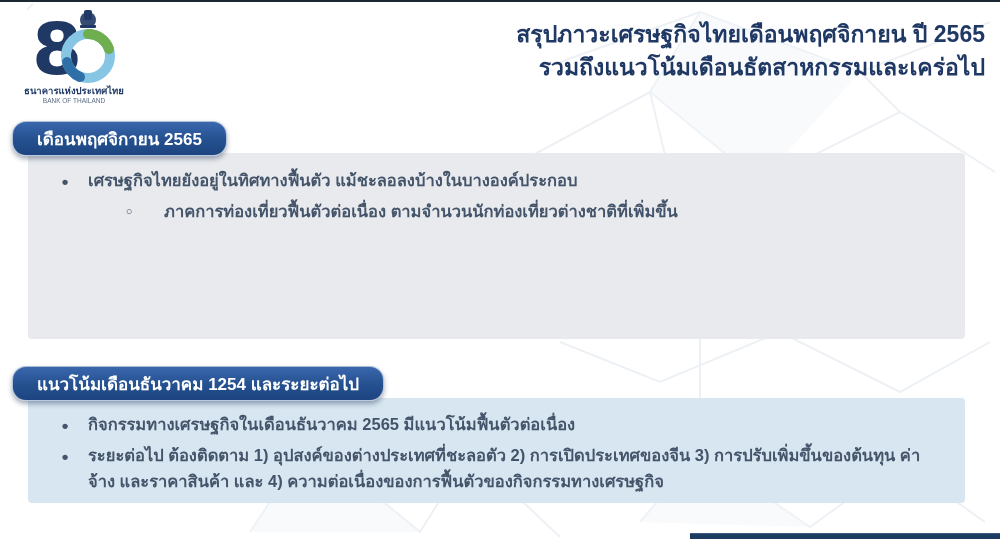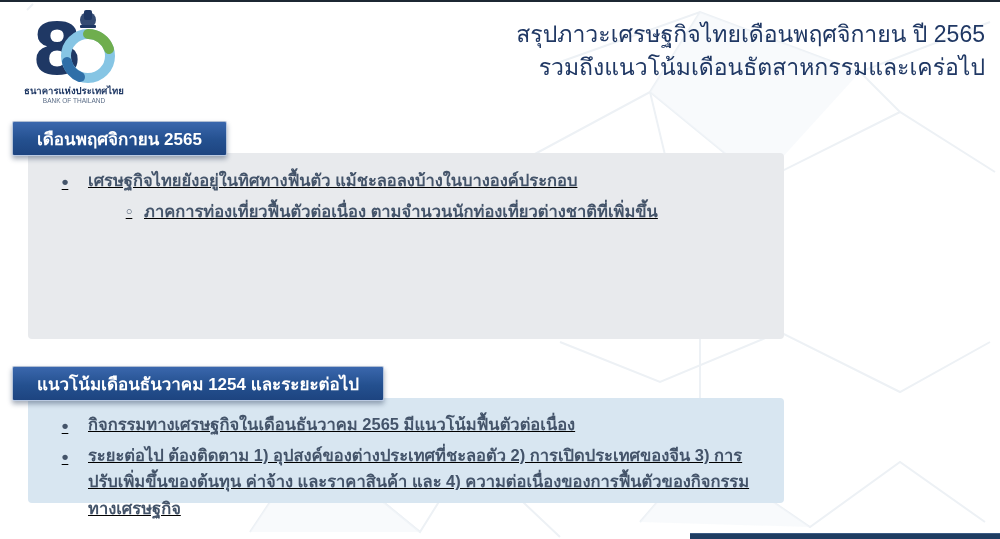--- a/index.html
+++ b/index.html
@@ -21,48 +21,47 @@
   }
   
   .logo{
     position:absolute;left:14px;top:6px;width:120px;height:96px;
   }
   
   .title{
     position:absolute;top:16px;right:15px;
     text-align:right;
     color:#203864;
-    font-weight:400;
+    font-weight:700;
     font-size:23px;
     line-height:1.45;
   }
   
   .badge{
     position:absolute;left:12px;
     height:33px;
     display:flex;align-items:center;
     padding:0 24px;
-    border-radius:2px;
+    border-radius:14px;
     background:linear-gradient(180deg,#3a67ad 0%,#24508f 55%,#1d4480 100%);
     border:1px solid rgba(255,255,255,0.65);
     box-shadow:0 3px 5px rgba(30,50,80,0.40);
     color:#ffffff;
     font-size:17px;font-weight:700;
     white-space:nowrap;
     z-index:3;
   }
   .badge-november{top:119px;}
   .badge-outlook{top:364px;}
   
   .block{
-    position:absolute;left:28px;width:756px;
+    position:absolute;left:28px;width:937px;
     border-radius:4px;
     box-sizing:border-box;
     z-index:2;
-    text-decoration:underline;
   }
   .block-november{
     top:151px;height:186px;
     background:#e8eaed;
     padding:14px 22px 0 14px;
   }
   .block-outlook{
     top:396px;height:105px;
     background:#d8e6f1;
     padding:13px 22px 8px 14px;
@@ -74,21 +73,21 @@
     font-weight:600;
     line-height:1.62;
   }
   .bullet .marker{
     flex:0 0 auto;
     color:#44546a;
     text-align:center;
   }
   .bullet.lvl1 .marker{width:46px;}
   .bullet.lvl1 .marker::before{content:"•";font-size:19px;}
-  .bullet.lvl2{padding-left:72px;}
+  .bullet.lvl2{padding-left:72px;gap:20px;}
   .bullet.lvl2 .marker{width:30px;}
   .bullet.lvl2 .marker::before{content:"○";font-size:11px;position:relative;top:-2px;}
   .bullet .txt{flex:1 1 auto;}
   
   .footer-bar{
     position:absolute;left:690px;bottom:0;width:310px;height:7px;
     background:#1e3c61;
     border-top:1px solid #3c5c85;
   }
 </style>

